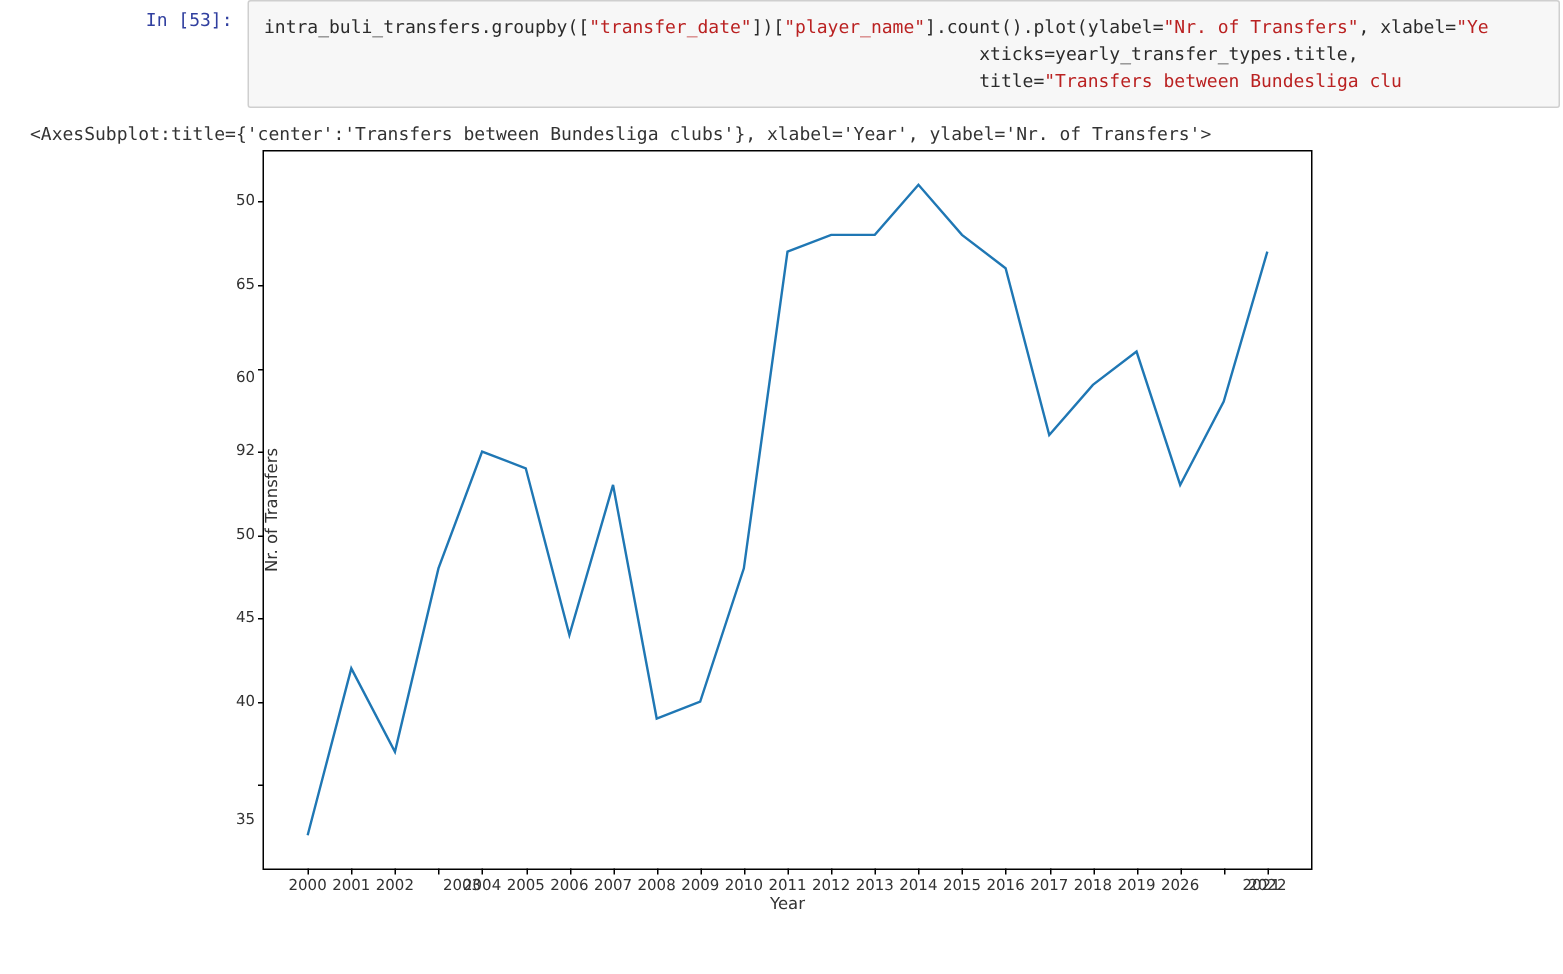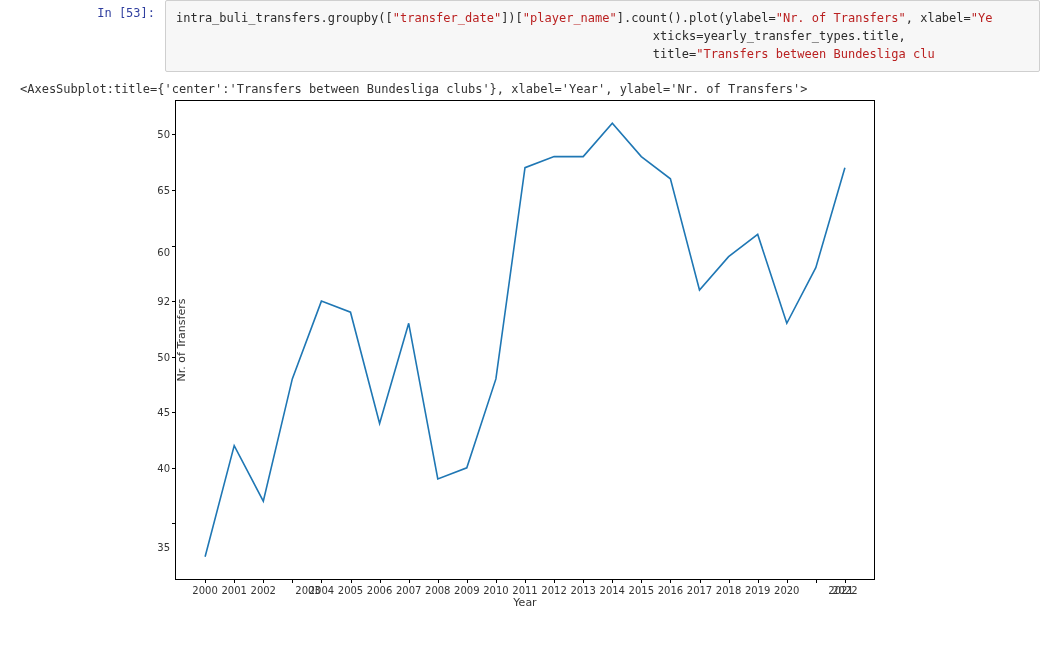--- a/index.html
+++ b/index.html
@@ -195,21 +195,21 @@
         <div class="tick-label x" style="left: 465.333px;">2015</div>
         <div class="tick x" style="left: 494.417px;"></div>
         <div class="tick-label x" style="left: 494.417px;">2016</div>
         <div class="tick x" style="left: 523.5px;"></div>
         <div class="tick-label x" style="left: 523.5px;">2017</div>
         <div class="tick x" style="left: 552.583px;"></div>
         <div class="tick-label x" style="left: 552.583px;">2018</div>
         <div class="tick x" style="left: 581.667px;"></div>
         <div class="tick-label x" style="left: 581.667px;">2019</div>
         <div class="tick x" style="left: 610.75px;"></div>
-        <div class="tick-label x" style="left: 610.75px;">2020</div>
+        <div class="tick-label x" style="left: 610.75px;">2026</div>
         <div class="tick x" style="left: 639.833px;"></div>
         <div class="tick-label x" style="left: 665px;">2021</div>
         <div class="tick x" style="left: 668.917px;"></div>
         <div class="tick-label x" style="left: 668.917px;">2022</div>
       </div>
   </div>
 
 </div>
 
 </body></html>

